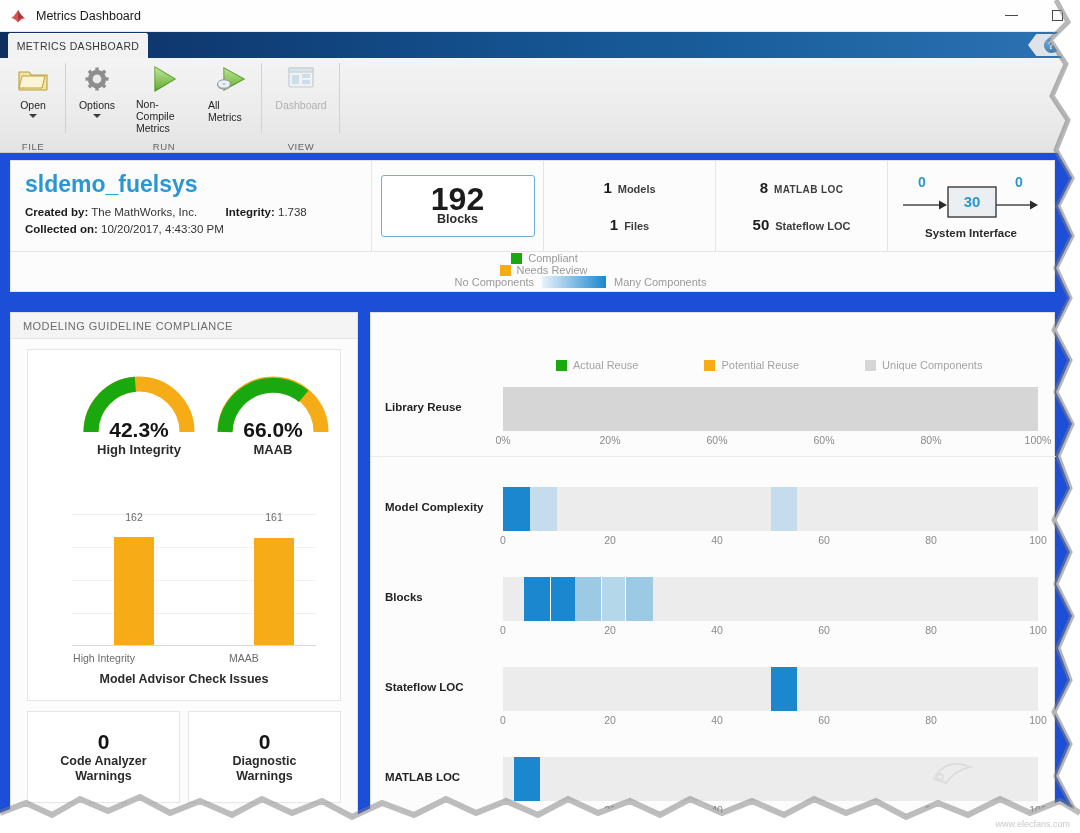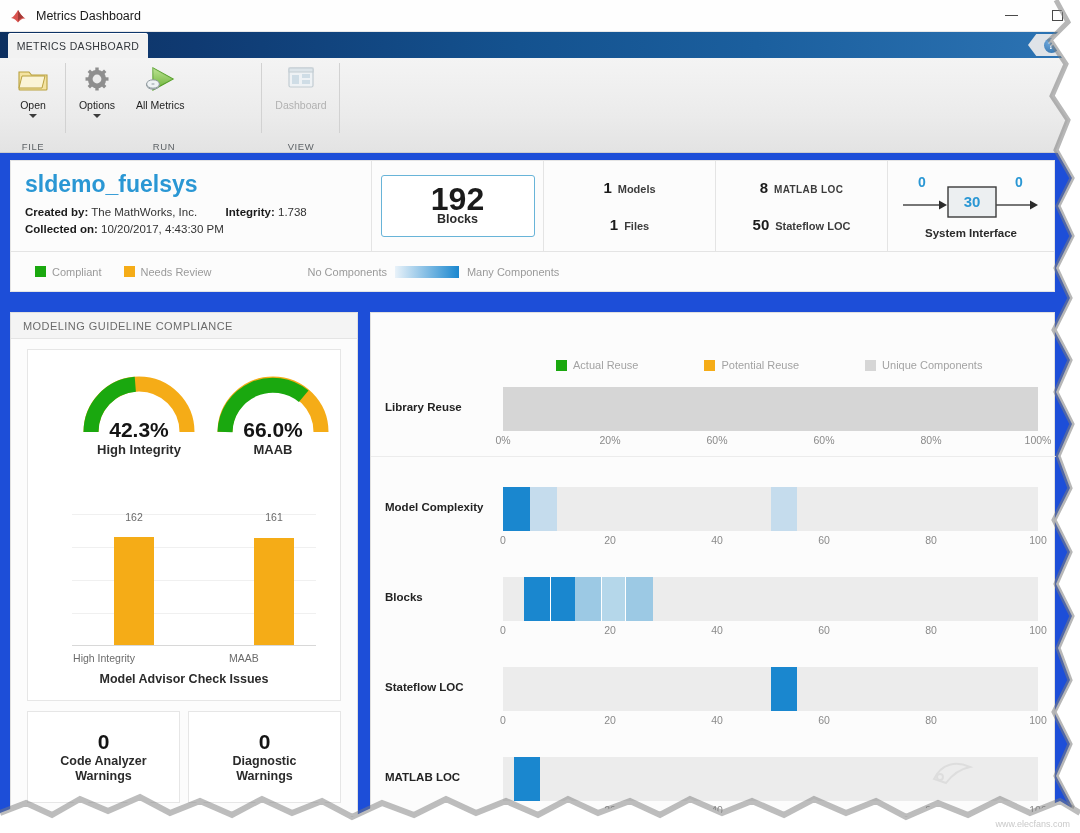--- a/index.html
+++ b/index.html
@@ -101,21 +101,21 @@
   .kv .k { font-size:11px; font-weight:bold; color:#3c3c3c; }
   .kv .k.caps { font-size:10px; letter-spacing:0.4px; }
 
   .sysint { height:100%; display:flex; flex-direction:column; align-items:center; justify-content:center; }
   .sysint-lbl { font-size:11.5px; font-weight:bold; color:#2b2b2b; margin-top:4px; }
 
   
   .legendrow {
     position:absolute; left:10px; top:252px; width:1045px; height:40px;
     background:#fcfcfc; border:1px solid #e4e4e4; border-top:none;
-    display:flex; align-items:center;
+    display:flex; align-items:center;flex-direction:column;
   }
   .lg { display:flex; align-items:center; font-size:11px; color:#9a9a9a; }
   .sw { width:11px; height:11px; margin-right:6px; }
   .grad-bar { width:64px; height:12px; margin:0 8px;
     background:linear-gradient(to right,#e9f2f9,#1a87cf); }
 
   
   .panel { position:absolute; background:#fcfcfc; border:1px solid #e0e0e0; }
   .panel-hd {
     height:26px; background:#f4f4f4; border-bottom:1px solid #e4e4e4;
@@ -243,20 +243,36 @@
                     <line x1="8.3" y1="19.7" x2="5.8" y2="22.2"></line>
                 </g>
               </g>
               <circle cx="14" cy="14" r="4.4" fill="#ebebeb"></circle>
             </svg>
           </div>
           <div class="lbl">Options</div>
           <div class="caret"></div>
         </div>
 
+        <div class="rbtn" style="min-width:72px;">
+          <div class="ico">
+            <svg width="32" height="30" viewBox="0 0 32 30">
+              <path d="M7 3 L27 15 L7 27 Z" fill="#8fd14a" stroke="#4f9e1c" stroke-width="1.2"></path>
+              <path d="M7 3 L27 15 L7 27 Z" fill="url(#pg)" opacity="0.45"></path>
+              <defs>
+                  <linearGradient id="pg" x1="0" y1="0" x2="0" y2="1">
+                <stop offset="0" stop-color="#ffffff"></stop>
+                    <stop offset="1" stop-color="#2f7d12"></stop>
+              </linearGradient>
+                </defs>
+            </svg>
+          </div>
+          <div class="lbl" style="white-space:pre-line;">Non-Compile
+Metrics</div>
+        </div>
 
         <div class="rbtn" style="min-width:62px;">
           <div class="ico">
             <svg width="32" height="30" viewBox="0 0 32 30">
               <path d="M9 4 L29 15 L9 26 Z" fill="#8fd14a" stroke="#4f9e1c" stroke-width="1.2"></path>
               <path d="M9 4 L29 15 L9 26 Z" fill="url(#pg2)" opacity="0.4"></path>
               <defs>
                   <linearGradient id="pg2" x1="0" y1="0" x2="0" y2="1">
                 <stop offset="0" stop-color="#ffffff"></stop>
                     <stop offset="1" stop-color="#2f7d12"></stop>

